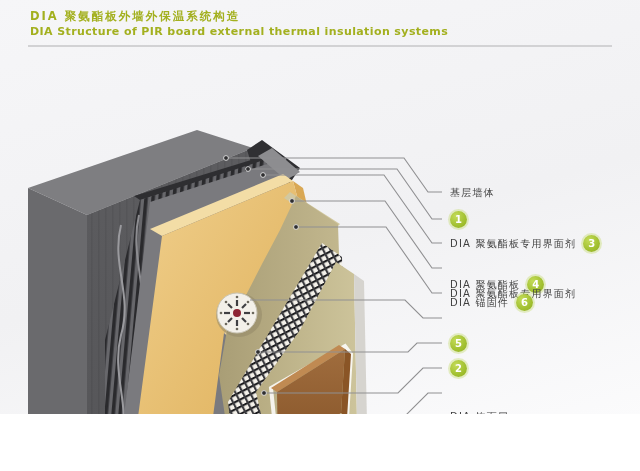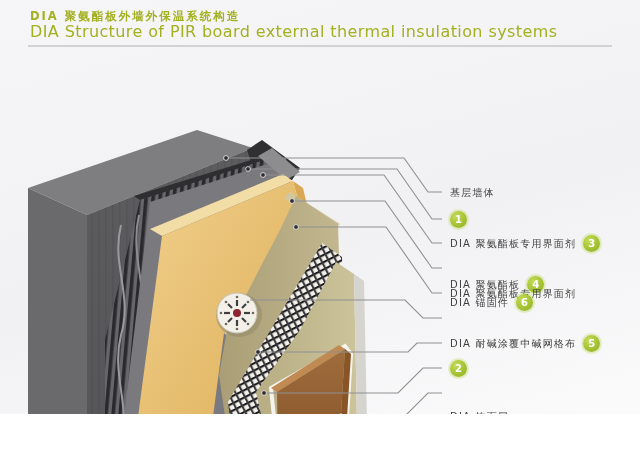--- a/index.html
+++ b/index.html
@@ -2,21 +2,21 @@
 <html><head>
 <meta charset="utf-8">
 <style>
   html,body{margin:0;padding:0;}
   body{font-family:"DejaVu Sans","Liberation Sans",sans-serif;}
   #stage{position:relative;width:640px;height:414px;overflow:hidden;
          background:linear-gradient(165deg,#f6f6f8 0%,#f1f1f3 55%,#fbfbfc 100%);padding-left:18px;}
   
   .title-block{position:absolute;left:30px;top:8px;color:#a3b01f;}
   .title-zh{font-size:11.5px;font-weight:bold;letter-spacing:2px;line-height:16px;}
-  .title-en{font-size:16px;font-weight:normal;letter-spacing:.4px;line-height:15px;}
+  .title-en{font-size:11px;font-weight:bold;letter-spacing:.4px;line-height:15px;}
   .divider{position:absolute;left:28px;top:45px;width:584px;height:2px;background:#d2d2d4;}
   
   #diagram{position:absolute;left:0;top:0;}
   
   .label-row{position:absolute;left:450px;height:17px;display:flex;align-items:center;gap:7px;}
   .label-text{font-size:10px;color:#3f3f3f;letter-spacing:1.2px;white-space:nowrap;}
   .badge{flex:0 0 auto;width:17px;height:17px;border-radius:50%;
          background:radial-gradient(circle at 35% 30%,#c3db58 0%,#a4c233 55%,#8fae1d 100%);
          box-shadow:0 0 0 2px rgba(190,215,90,.35);
          color:#fff;font-size:10px;font-weight:bold;line-height:17px;text-align:center;}
@@ -183,21 +183,20 @@
     </div>
     <div class="label-row" style="top:285px">
       <span class="label-text">DIA 聚氨酯板专用界面剂</span>
 
     </div>
     <div class="label-row" style="top:294px">
       <span class="label-text">DIA 锚固件</span>
       <span class="badge">6</span>
     </div>
     <div class="label-row" style="top:335px">
-      <span class="label-text">DIA 耐碱涂覆中碱网格布</span>
       <span class="badge">5</span>
     </div>
     <div class="label-row" style="top:360px">
       <span class="badge">2</span>
     </div>
     <div class="label-row" style="top:408px">
       <span class="label-text">DIA 饰面层</span>
 
     </div>
   </div>

